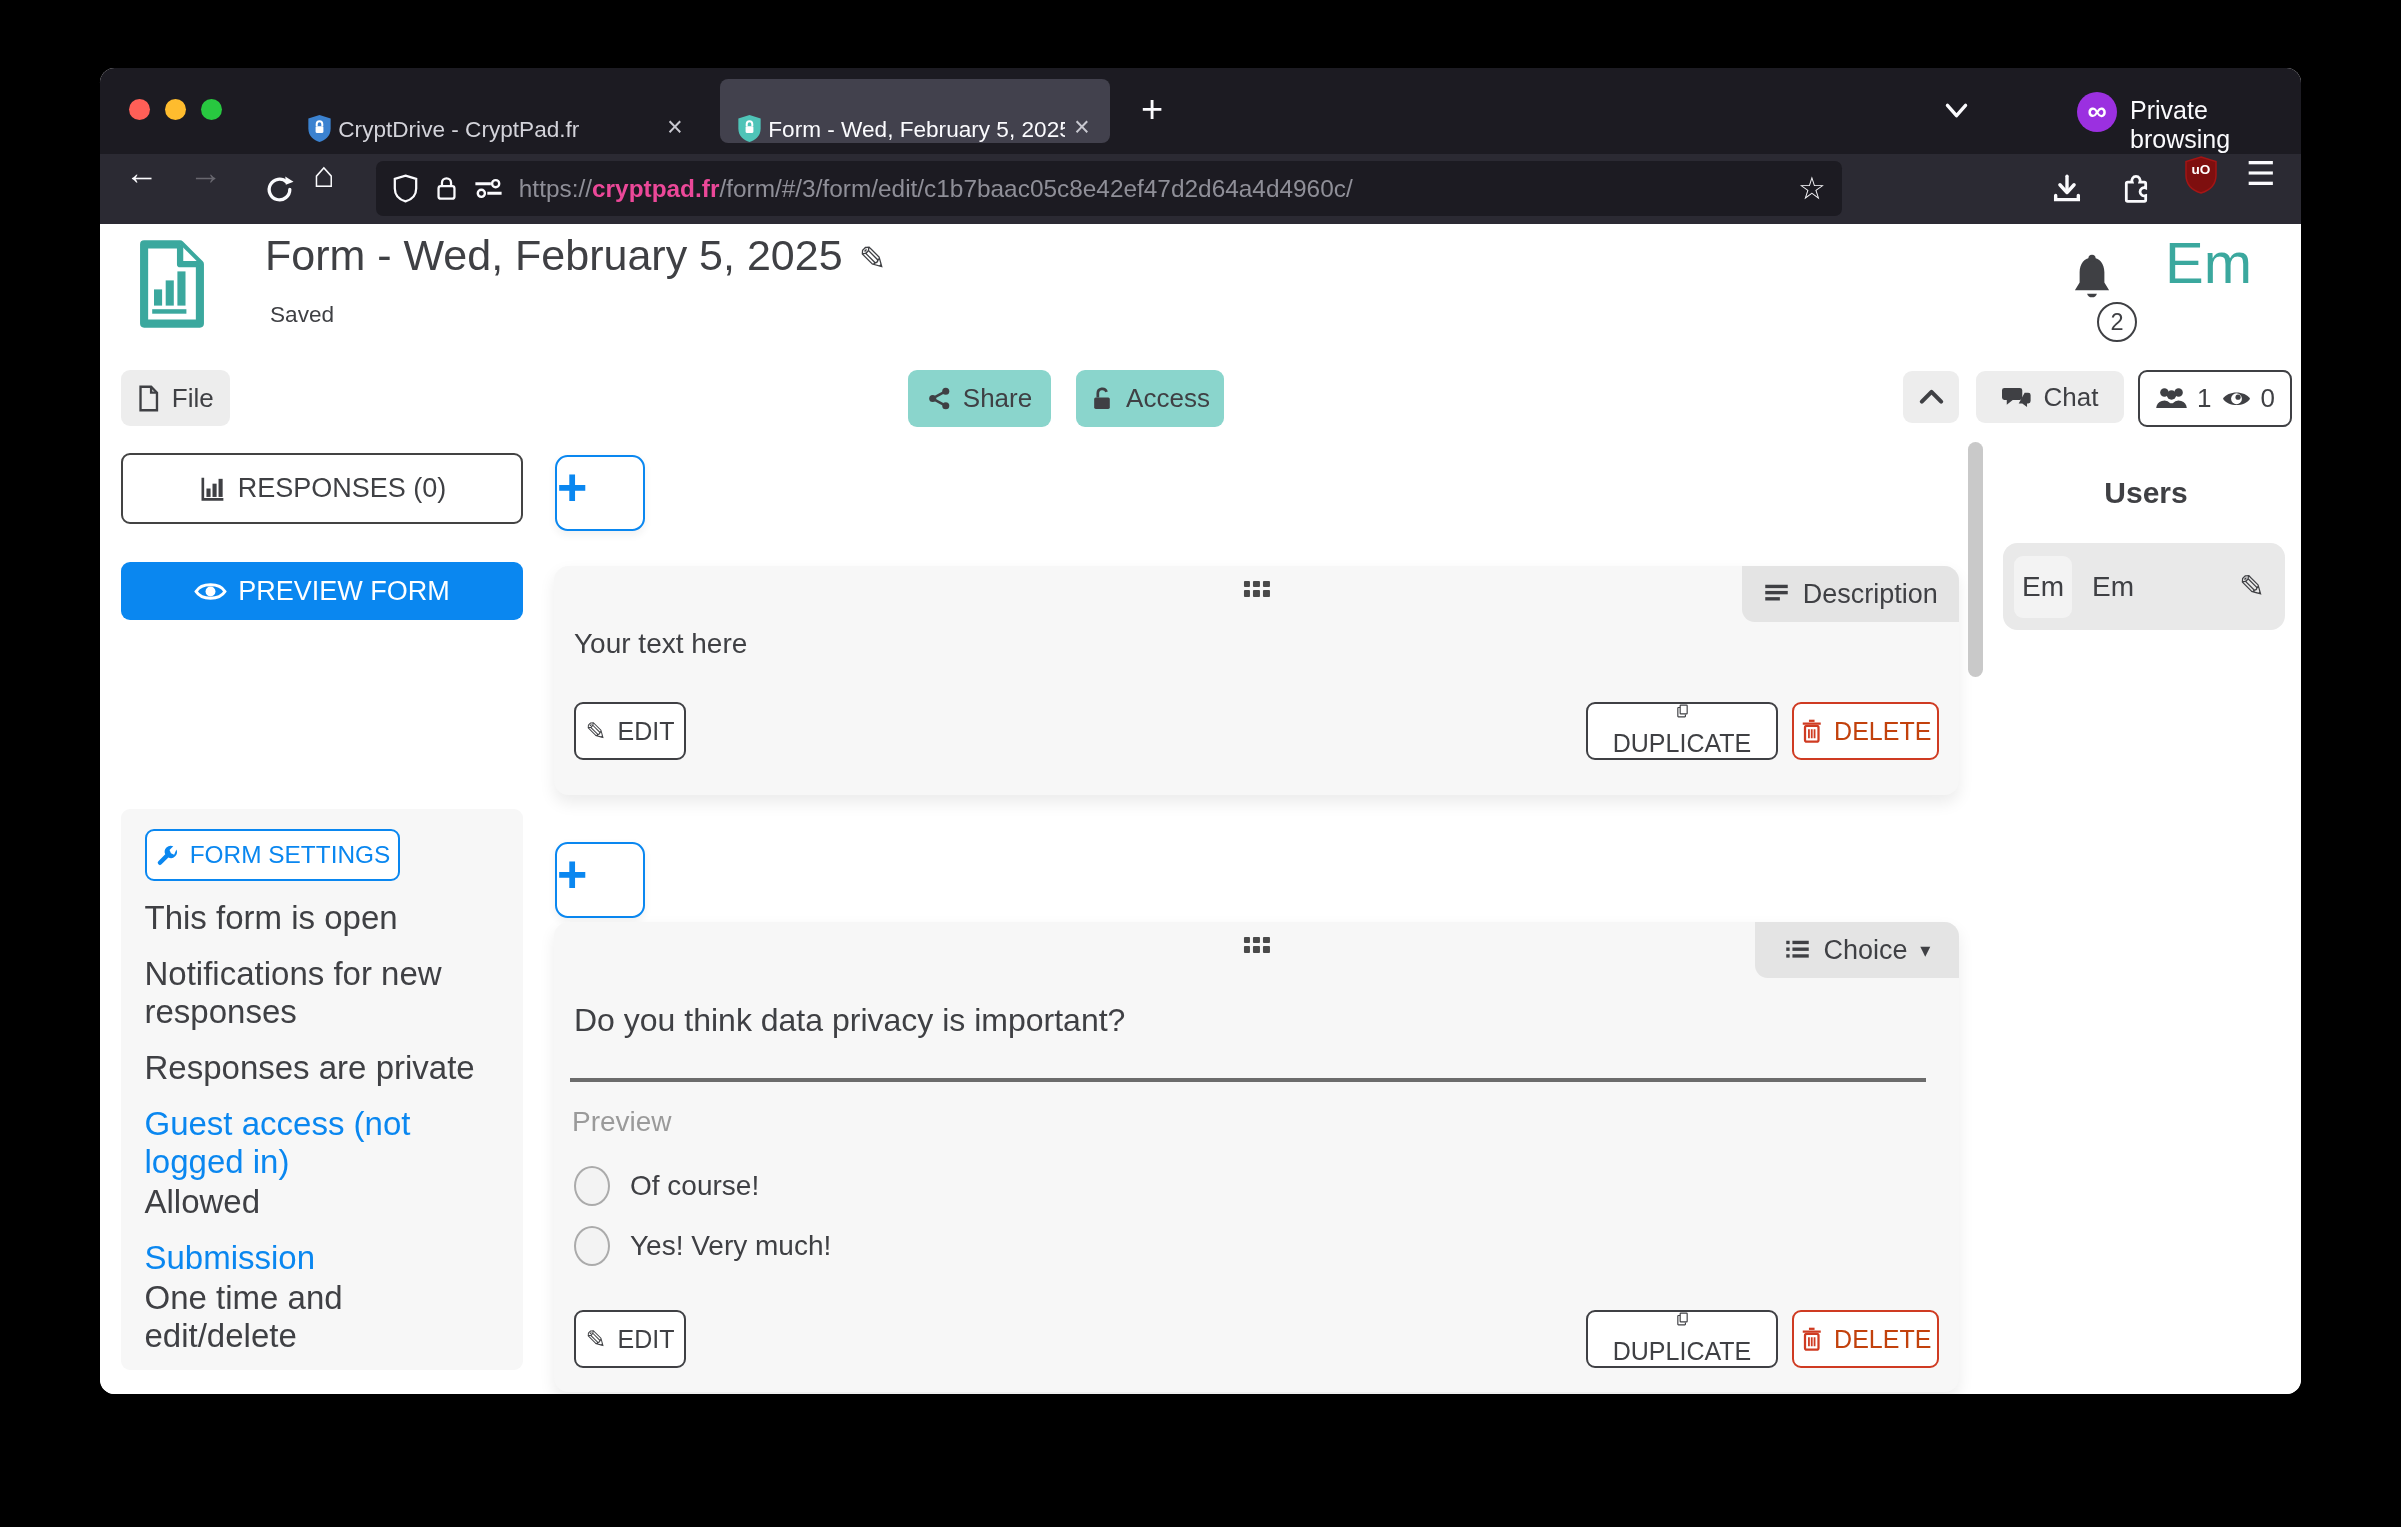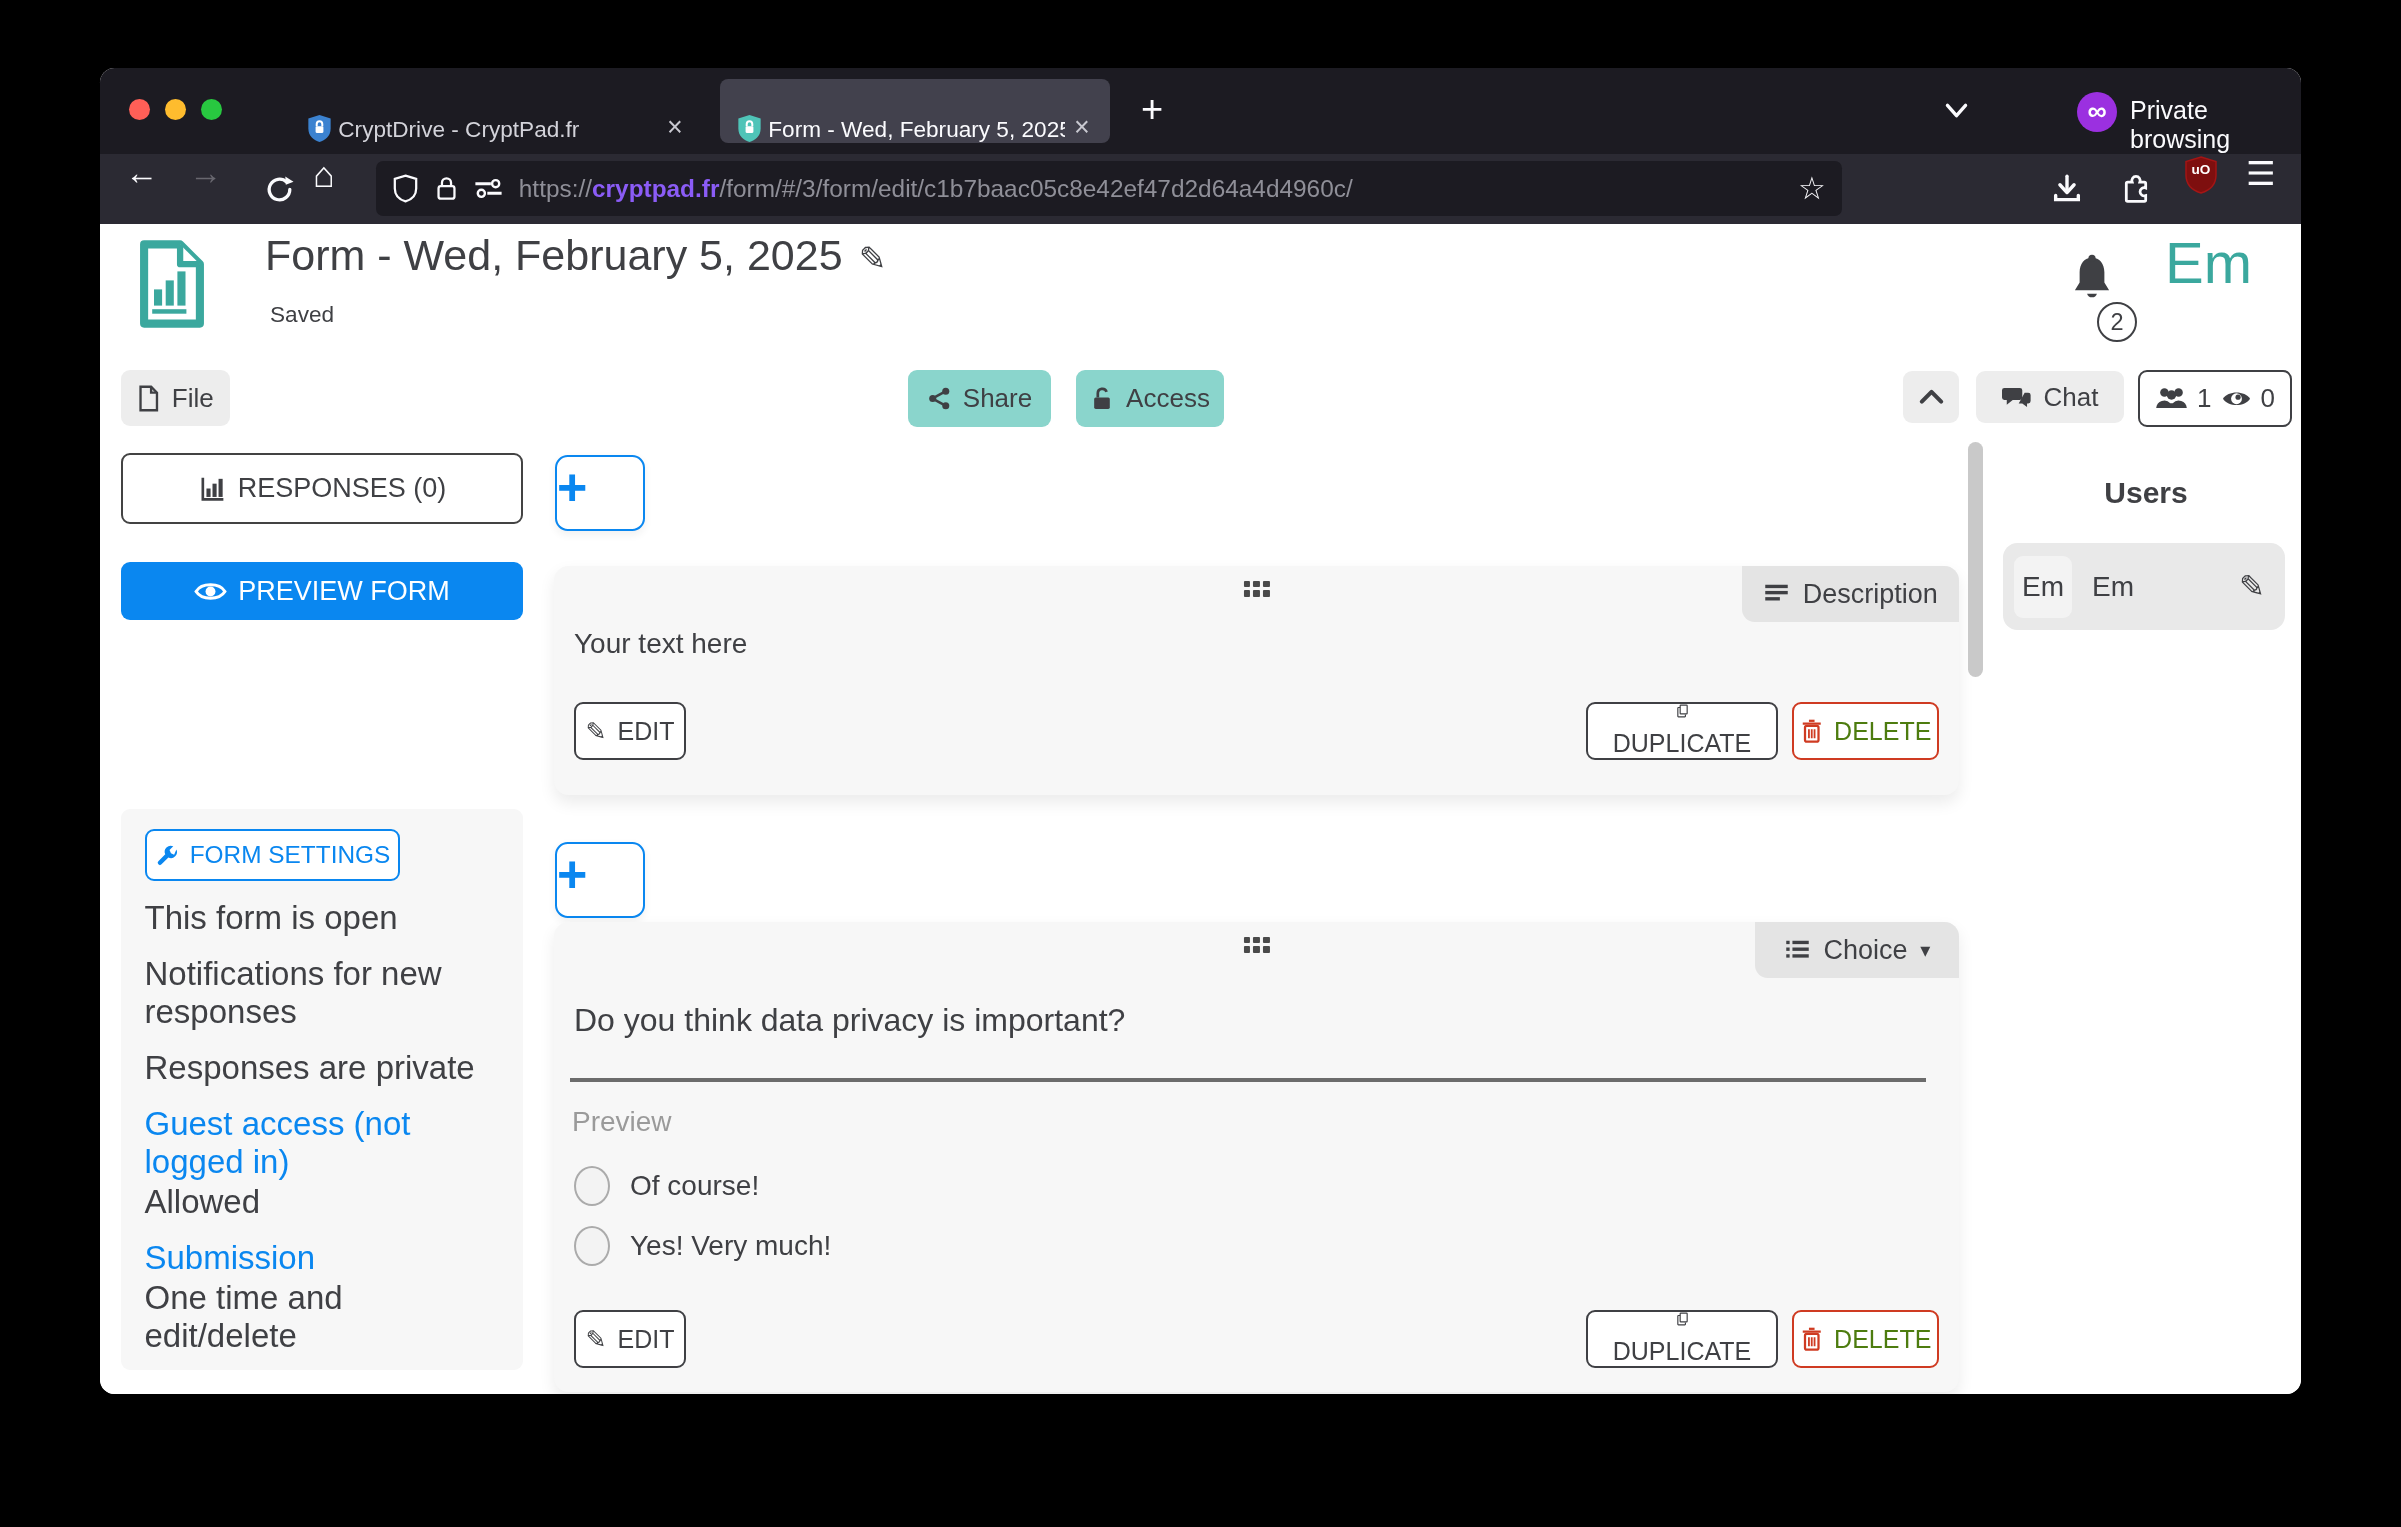--- a/index.html
+++ b/index.html
@@ -27,21 +27,21 @@
   .pb-label{position:absolute;left:2030px;top:28px;color:#fbfbfe;font-size:25px;}
   
   .navbar{position:relative;height:70px;background:#2b2a33;}
   .navglyph{position:absolute;top:0;height:70px;display:flex;align-items:center;justify-content:center;
     color:#fbfbfe;font-size:33px;width:54px;}
   .navglyph.dim{color:#68676f;}
   .urlbar{position:absolute;left:276px;top:7.2px;width:1466px;height:55px;background:#1c1b22;
     border-radius:7.2px;display:flex;align-items:center;padding:0 16.3px;box-sizing:border-box;gap:14.5px;}
   .url{font-size:24.4px;white-space:nowrap;overflow:hidden;flex:1;}
   .u-dim{color:#8f8f98;}
-  .u-host{color:#8b5cf6;font-weight:bold;}
+  .u-host{color:#ec4899;font-weight:bold;}
   .star{color:#fbfbfe;font-size:31px;}
   .navicons{position:absolute;top:0;height:70px;display:flex;align-items:center;}
   .ublock{width:36px;height:42px;display:flex;align-items:center;justify-content:center;position:relative;}
   .ublock span{position:absolute;color:#fff;font-size:13.6px;font-weight:bold;top:8.1px;}
   .menu{color:#fbfbfe;font-size:33px;}
   
   .page{position:relative;height:1170px;background:#fff;color:#3f4044;}
   .logo{position:absolute;left:36px;top:13.6px;}
   .page-title{position:absolute;left:165px;top:7.2px;font-size:43px;color:#3f4044;white-space:nowrap;}
   .title-pencil{font-size:33px;margin-left:16.3px;color:#3f4044;}
@@ -98,21 +98,21 @@
   .q-line{position:absolute;left:16.3px;right:33px;top:156px;height:3.6px;background:#6c6c6c;}
   .preview-label{position:absolute;left:18px;top:184px;font-size:28px;color:#9a9a9a;}
   .opt{position:absolute;left:20px;display:flex;align-items:center;gap:20px;font-size:28px;}
   .opt-1{top:244px;}
   .opt-2{top:304px;}
   .radio{width:36px;height:40px;border:2.7px solid #ababab;border-radius:50%;box-sizing:border-box;background:#f3f3f3;}
   .card-btn{position:absolute;height:58px;background:#fff;border:2.7px solid #3f4044;border-radius:9px;
     display:flex;align-items:center;justify-content:center;gap:11px;font-size:25px;box-sizing:border-box;}
   .b-edit{left:20px;width:112px;}
   .b-dup{right:181px;width:192px;flex-direction:column;}
-  .b-del{right:20px;width:147px;border-color:#cf3b22;color:#4d7c0f;}
+  .b-del{right:20px;width:147px;border-color:#cf3b22;color:#c2410c;}
   .row-1{top:136px;}
   .row-2{top:388px;}
   
   .scroll-thumb{position:absolute;left:1868px;top:218px;width:15.4px;height:235px;background:#c9c9c9;border-radius:8.1px;}
   
   .users-title{position:absolute;left:1891px;top:252px;width:310px;text-align:center;
     font-size:30px;font-weight:bold;}
   .user-row{position:absolute;left:1903px;top:319px;width:282px;height:87px;background:#e9e9e9;
     border-radius:14.5px;display:flex;align-items:center;box-sizing:border-box;padding:0 20px 0 11px;gap:20px;}
   .user-avatar{width:58px;height:62px;background:#f3f3f3;border-radius:9px;display:flex;

